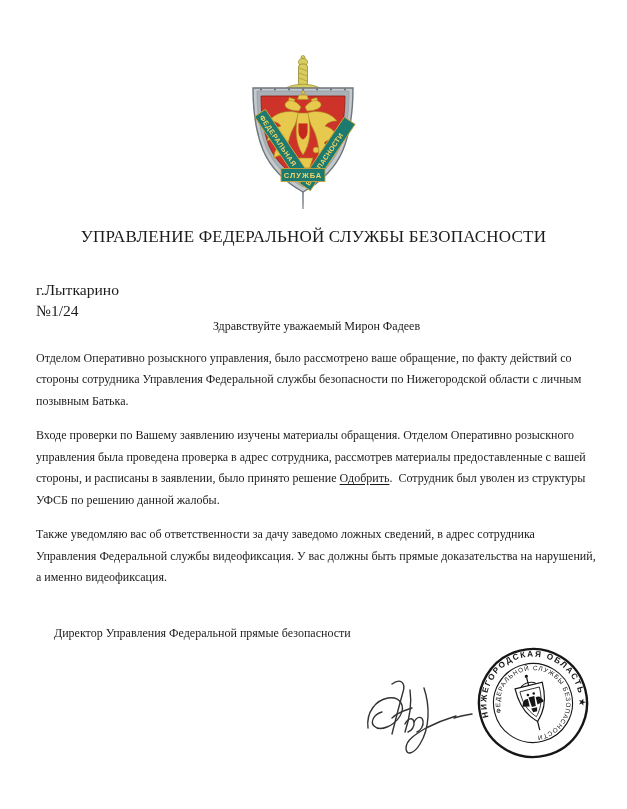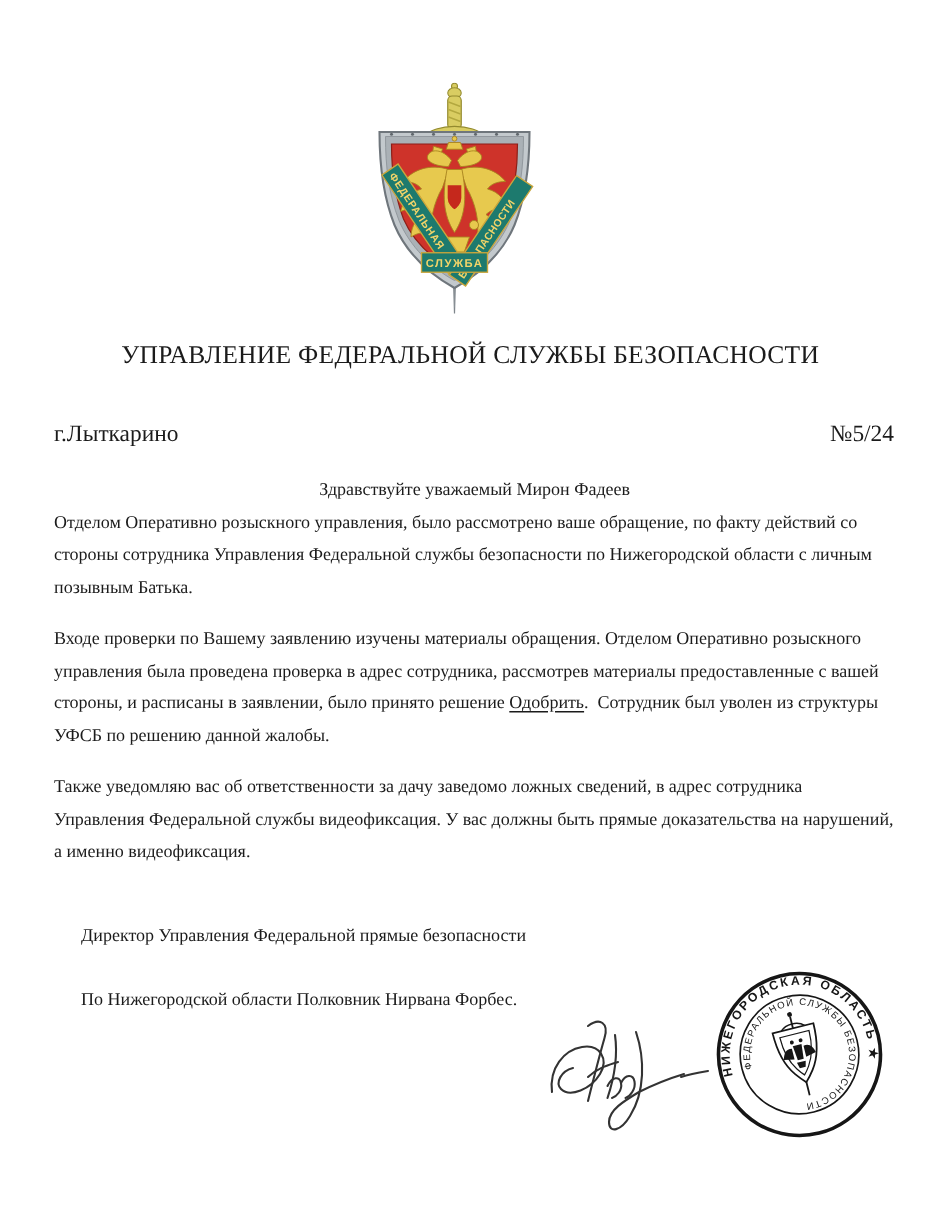--- a/index.html
+++ b/index.html
@@ -18,30 +18,30 @@
   
   .org-header{
     position:absolute;top:226px;left:0;right:0;
     text-align:center;font-size:17px;line-height:22px;
     letter-spacing:.2px;
   }
   
   .meta-row{
     position:absolute;top:279px;left:36px;right:31px;
     display:flex;justify-content:space-between;
-    font-size:15.6px;line-height:21px;
+    font-size:15.6px;line-height:21px;flex-direction:column;
   }
   
   .letter-body{
     position:absolute;top:316px;left:36px;width:561px;
     font-size:12px;line-height:21.5px;text-align:left;
   }
   .greeting{text-align:center;}
   .para{margin:13px 0 0 0;white-space:pre-wrap;}
-  .para.first{margin-top:0;}
+  .para.first{margin-top:10px;}
   .underline{text-decoration:underline;text-underline-offset:2px;}
   
   .signature{position:absolute;left:362px;top:666px;width:120px;height:100px;}
   .stamp{position:absolute;left:477px;top:647px;width:112px;height:112px;}
   .stamp text{font-family:"Liberation Sans", sans-serif;fill:#161616;}
   .stamp .outer-ring-text{font-size:8.2px;font-weight:bold;letter-spacing:1.6px;}
   .stamp .inner-ring-text{font-size:6.4px;letter-spacing:.9px;}
 </style>
 </head>
 <body>
@@ -105,31 +105,30 @@
       </g>
     </svg>
   </div>
 
   <div class="org-header">
     <div>УПРАВЛЕНИЕ ФЕДЕРАЛЬНОЙ СЛУЖБЫ БЕЗОПАСНОСТИ</div>
   </div>
 
   <div class="meta-row">
     <span>г.Лыткарино</span>
-    <span>№5/24</span>
+    <span>№1/24</span>
   </div>
 
   <div class="letter-body">
     <div class="greeting">Здравствуйте уважаемый Мирон Фадеев</div>
     <p class="para first">Отделом Оперативно розыскного управления, было рассмотрено ваше обращение, по факту действий со стороны сотрудника Управления Федеральной службы безопасности по Нижегородской области с личным позывным Батька.</p>
     <p class="para"><span>Входе проверки по Вашему заявлению изучены материалы обращения. Отделом Оперативно розыскного управления была проведена проверка в адрес сотрудника, рассмотрев материалы предоставленные с вашей стороны, и расписаны в заявлении, было принято решение </span><span class="underline">Одобрить</span><span>.  Сотрудник был уволен из структуры УФСБ по решению данной жалобы.</span></p>
     <p class="para">Также уведомляю вас об ответственности за дачу заведомо ложных сведений, в адрес сотрудника Управления Федеральной службы видеофиксация. У вас должны быть прямые доказательства на нарушений, а именно видеофиксация.</p>
     <p class="para">
       <span>Директор Управления Федеральной прямые безопасности</span><br>
-      <span>По Нижегородской области Полковник Нирвана Форбес.</span>
     </p>
   </div>
 
   <div class="signature">
     <svg width="120" height="100" viewBox="0 0 120 100">
       <g fill="none" stroke="#1d1d1d" stroke-width="1.4" stroke-linecap="round" opacity="0.9">
         <path d="M6,62 C4,46 14,34 26,32 C38,30 44,40 38,50 C32,60 18,66 12,60 C8,56 12,48 20,46"></path>
         <path d="M30,18 C38,12 44,16 41,26 C37,40 33,56 30,68"></path>
         <path d="M30,52 C36,46 44,44 50,42"></path>
         <path d="M48,24 C50,38 47,54 43,66"></path>

